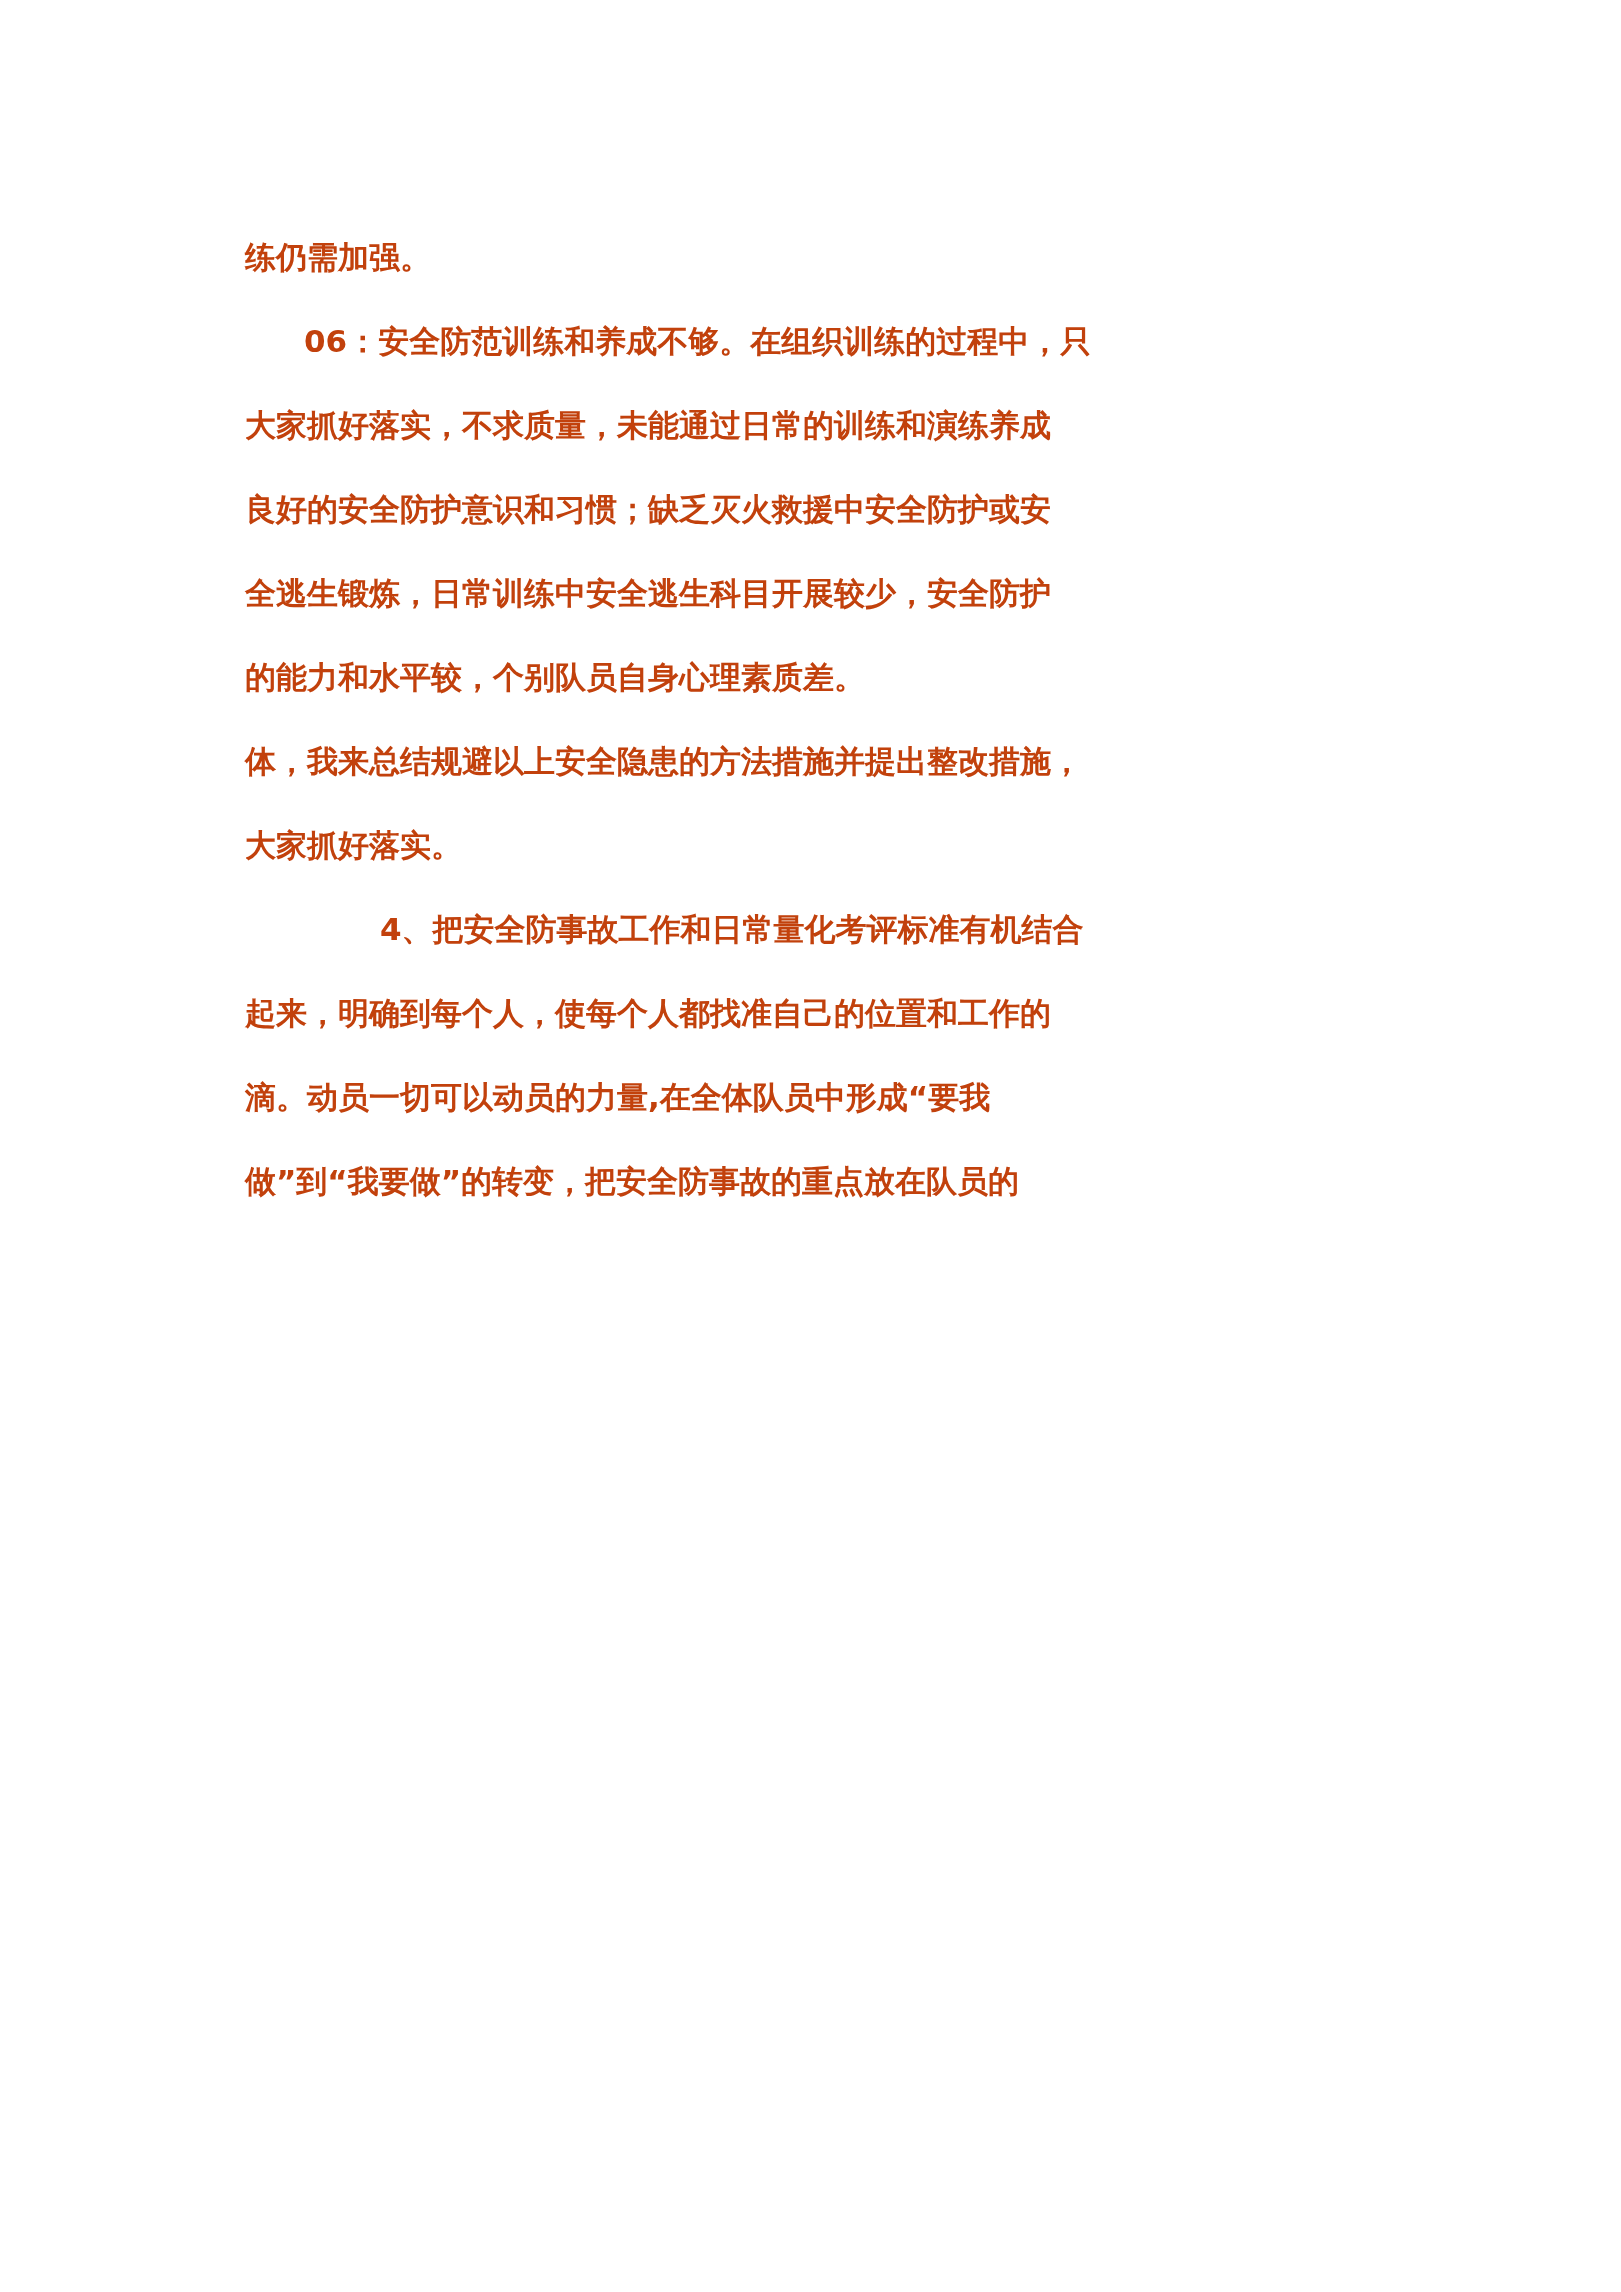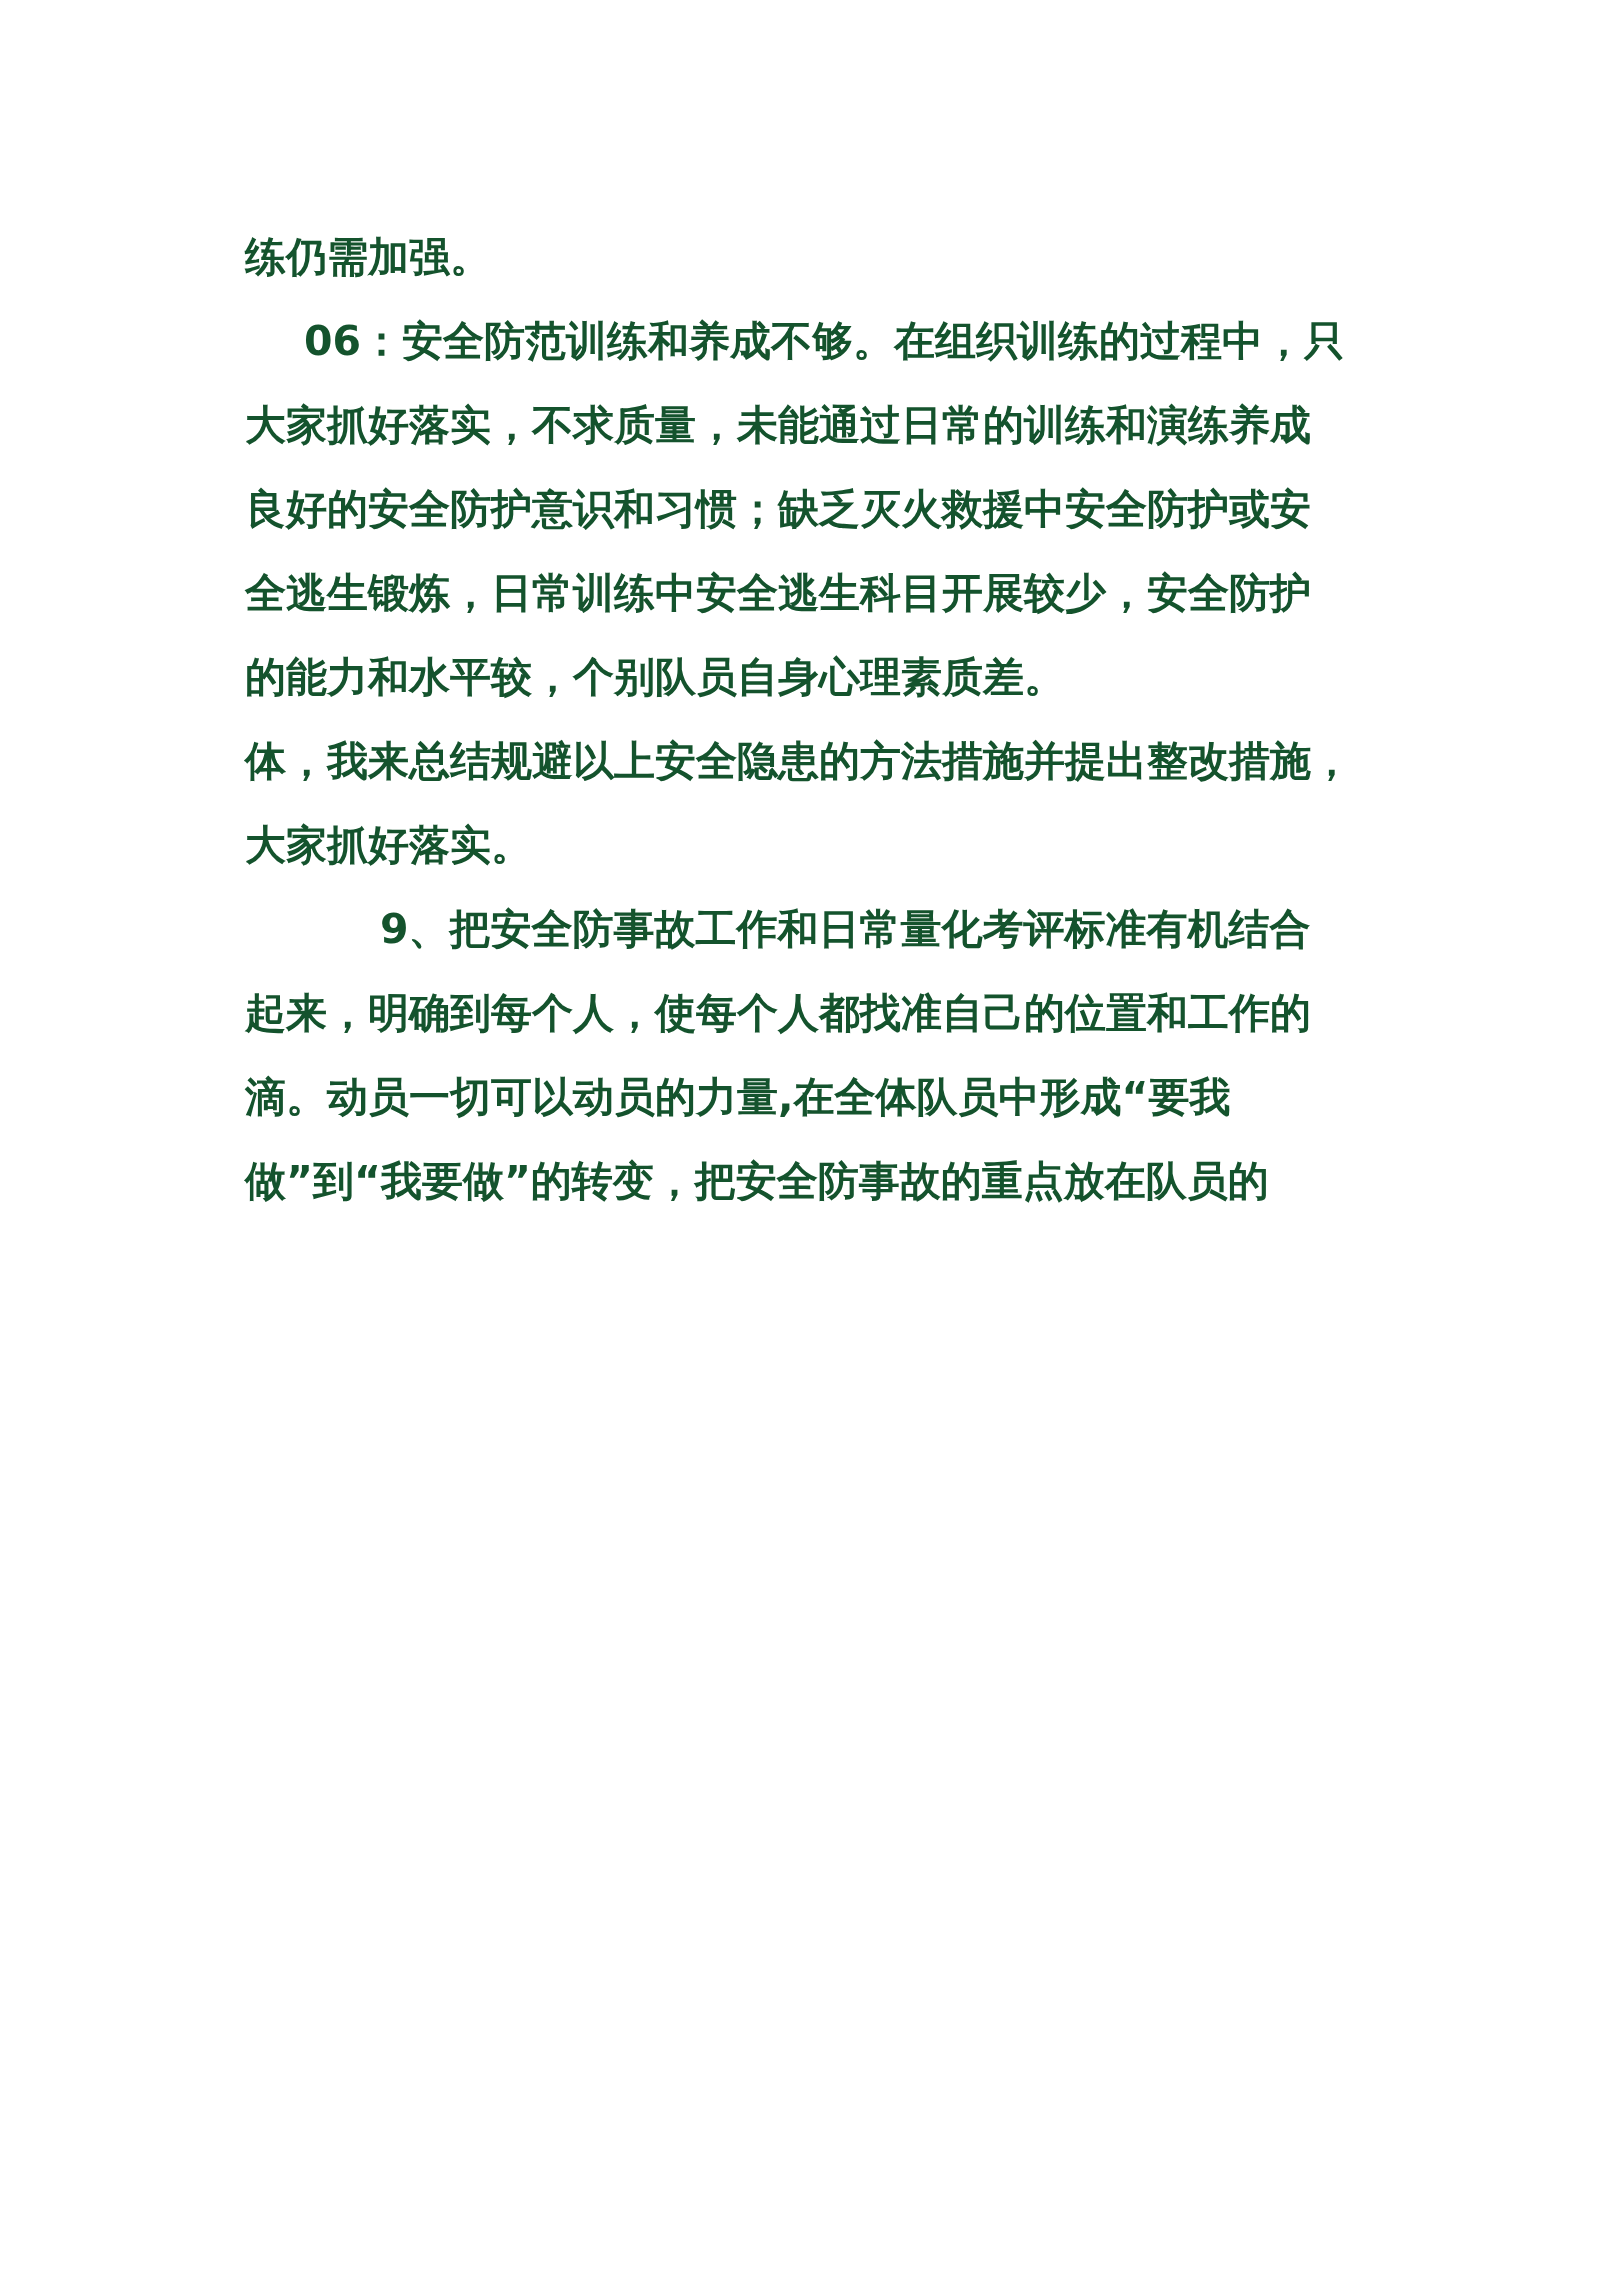--- a/index.html
+++ b/index.html
@@ -26,22 +26,22 @@
       left: 245px;
       top: 215px;
       width: 1137px;
     }
     .line {
       display: block;
       height: 84px;
       line-height: 84px;
       font-family: "DejaVu Sans", "Liberation Sans", sans-serif;
       font-weight: bold;
-      font-size: 41px;
-      color: #14532d;
+      font-size: 31px;
+      color: #c2410c;
       white-space: nowrap;
       letter-spacing: 0px;
     }
     .indent-1 { padding-left: 59px; }
     .indent-2 { padding-left: 135px; }
   </style>
 </head>
 <body>
 
 <div class="page">
@@ -59,21 +59,21 @@
       <span class="line">全逃生锻炼，日常训练中安全逃生科目开展较少，安全防护</span>
       <span class="line">的能力和水平较，个别队员自身心理素质差。</span>
     </div>
 
     <div>
       <span class="line">体，我来总结规避以上安全隐患的方法措施并提出整改措施，</span>
       <span class="line">大家抓好落实。</span>
     </div>
 
     <div>
-      <span class="line indent-2">9、把安全防事故工作和日常量化考评标准有机结合</span>
+      <span class="line indent-2">4、把安全防事故工作和日常量化考评标准有机结合</span>
       <span class="line">起来，明确到每个人，使每个人都找准自己的位置和工作的</span>
       <span class="line">滴。动员一切可以动员的力量,在全体队员中形成“要我</span>
       <span class="line">做”到“我要做”的转变，把安全防事故的重点放在队员的</span>
     </div>
 
   </div>
 </div>
 
 
 </body></html>

